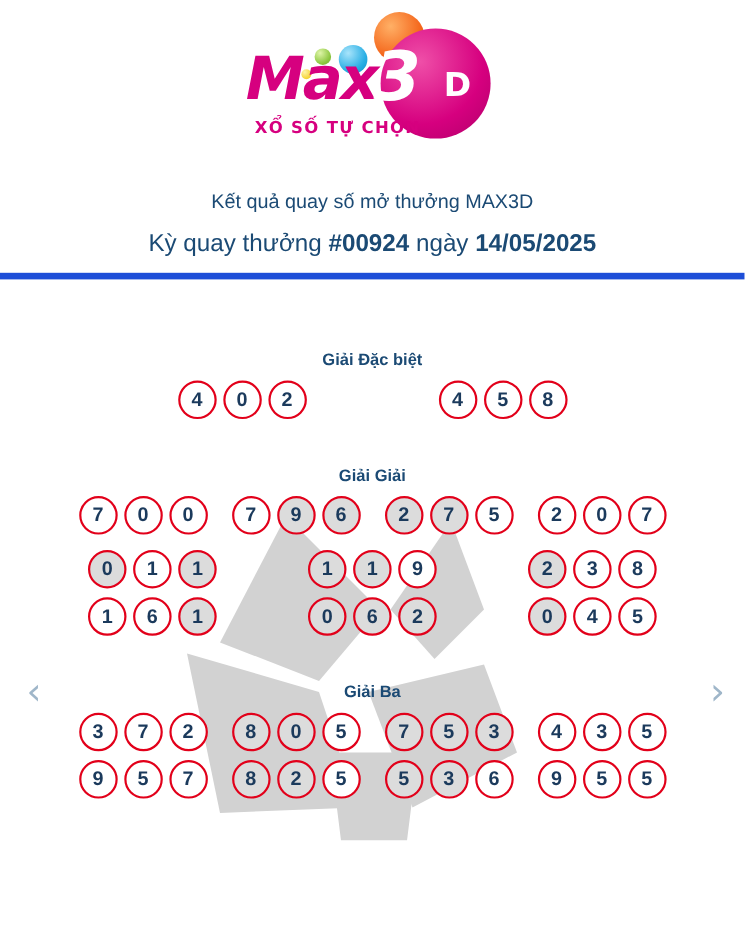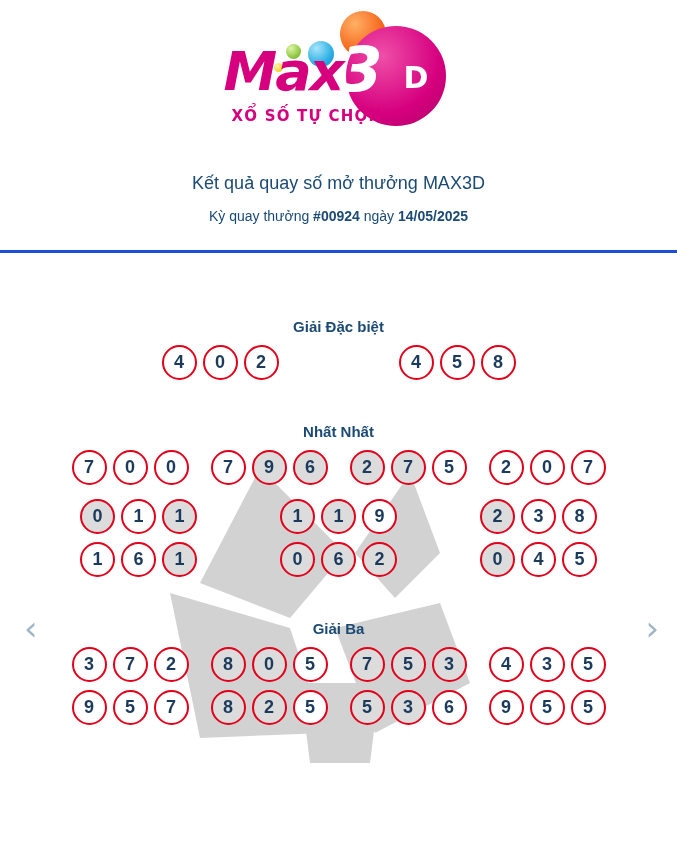--- a/index.html
+++ b/index.html
@@ -98,30 +98,30 @@
     font-weight: bold;
     color: #d6007f;
     letter-spacing: 1.2px;
     font-family: "DejaVu Sans", sans-serif;
   }
 
   
   .title-block {
     text-align: center;
     padding-top: 44px;
-    padding-bottom: 26px;
-    border-bottom: 3px solid #1d4ed8;
+    padding-bottom: 14px;
+    border-bottom: 6px solid #1d4ed8;
   }
   .title-line1 {
     font-size: 18px;
     color: #1b4a74;
     margin-bottom: 14px;
   }
   .title-line2 {
-    font-size: 14px;
+    font-size: 22px;
     color: #1b4a74;
   }
   .title-line2 b { font-weight: bold; }
 
   
   .results {
     position: relative;
     padding-top: 22px;
   }
   .watermark {
@@ -240,21 +240,21 @@
             <div class="ball">2</div>
           </div>
           <div class="group">
             <div class="ball">4</div>
             <div class="ball">5</div>
             <div class="ball">8</div>
           </div>
         </div>
       </div>
       <div class="section">
-        <div class="prize-label">Nhất Nhất</div>
+        <div class="prize-label">Giải Giải</div>
         <div class="row" style="gap: 22px;">
           <div class="group">
             <div class="ball">7</div>
             <div class="ball">0</div>
             <div class="ball">0</div>
           </div>
           <div class="group">
             <div class="ball">7</div>
             <div class="ball shade">9</div>
             <div class="ball shade">6</div>

